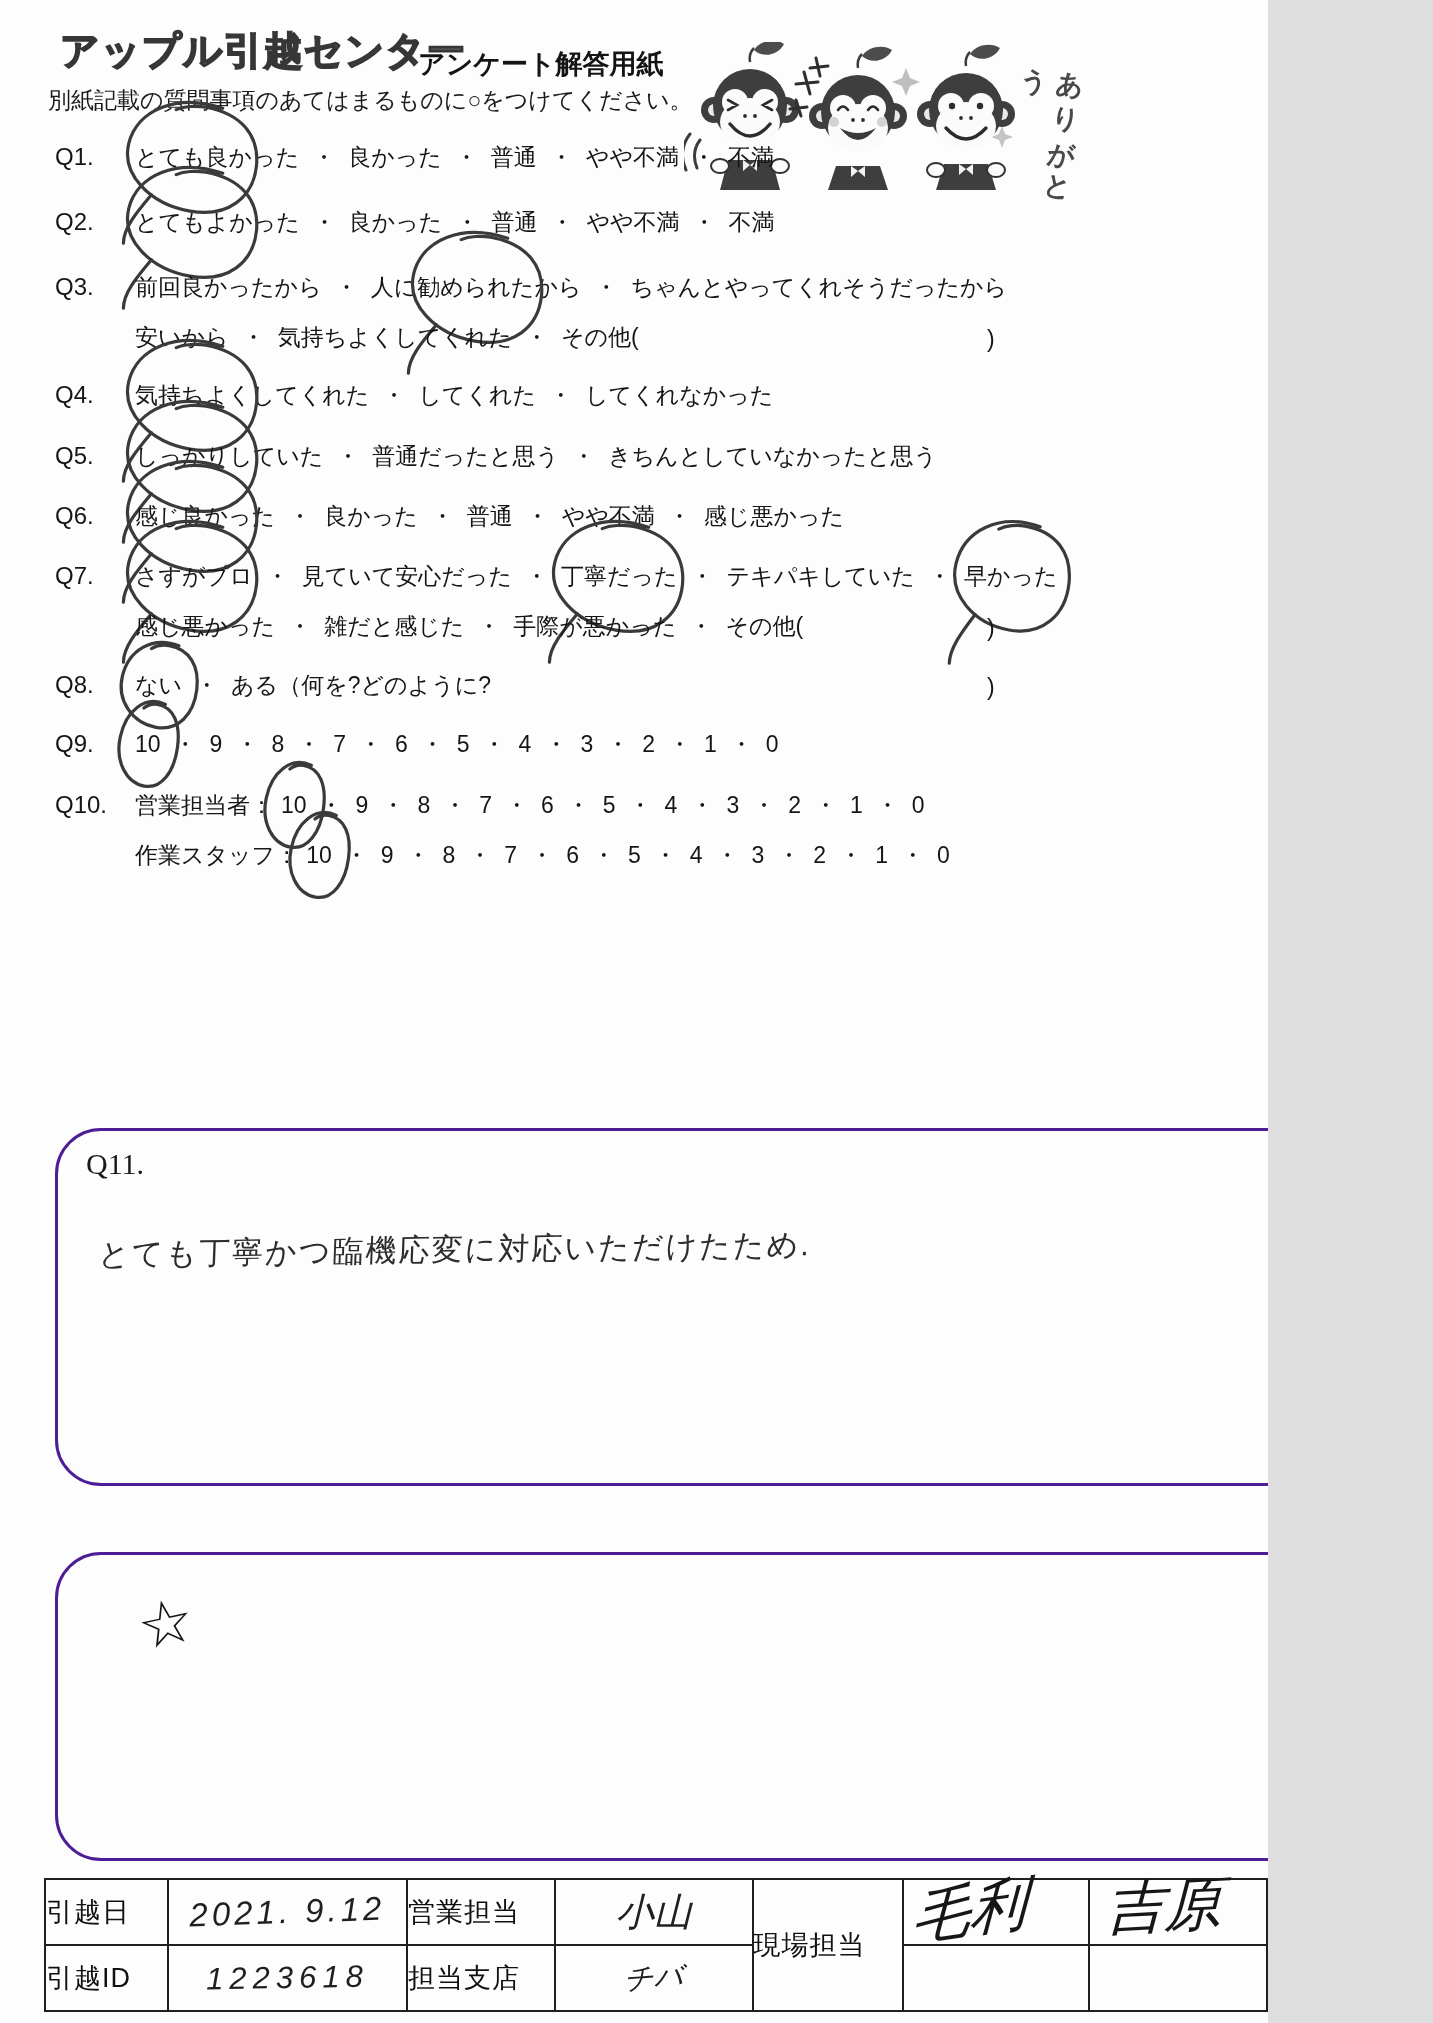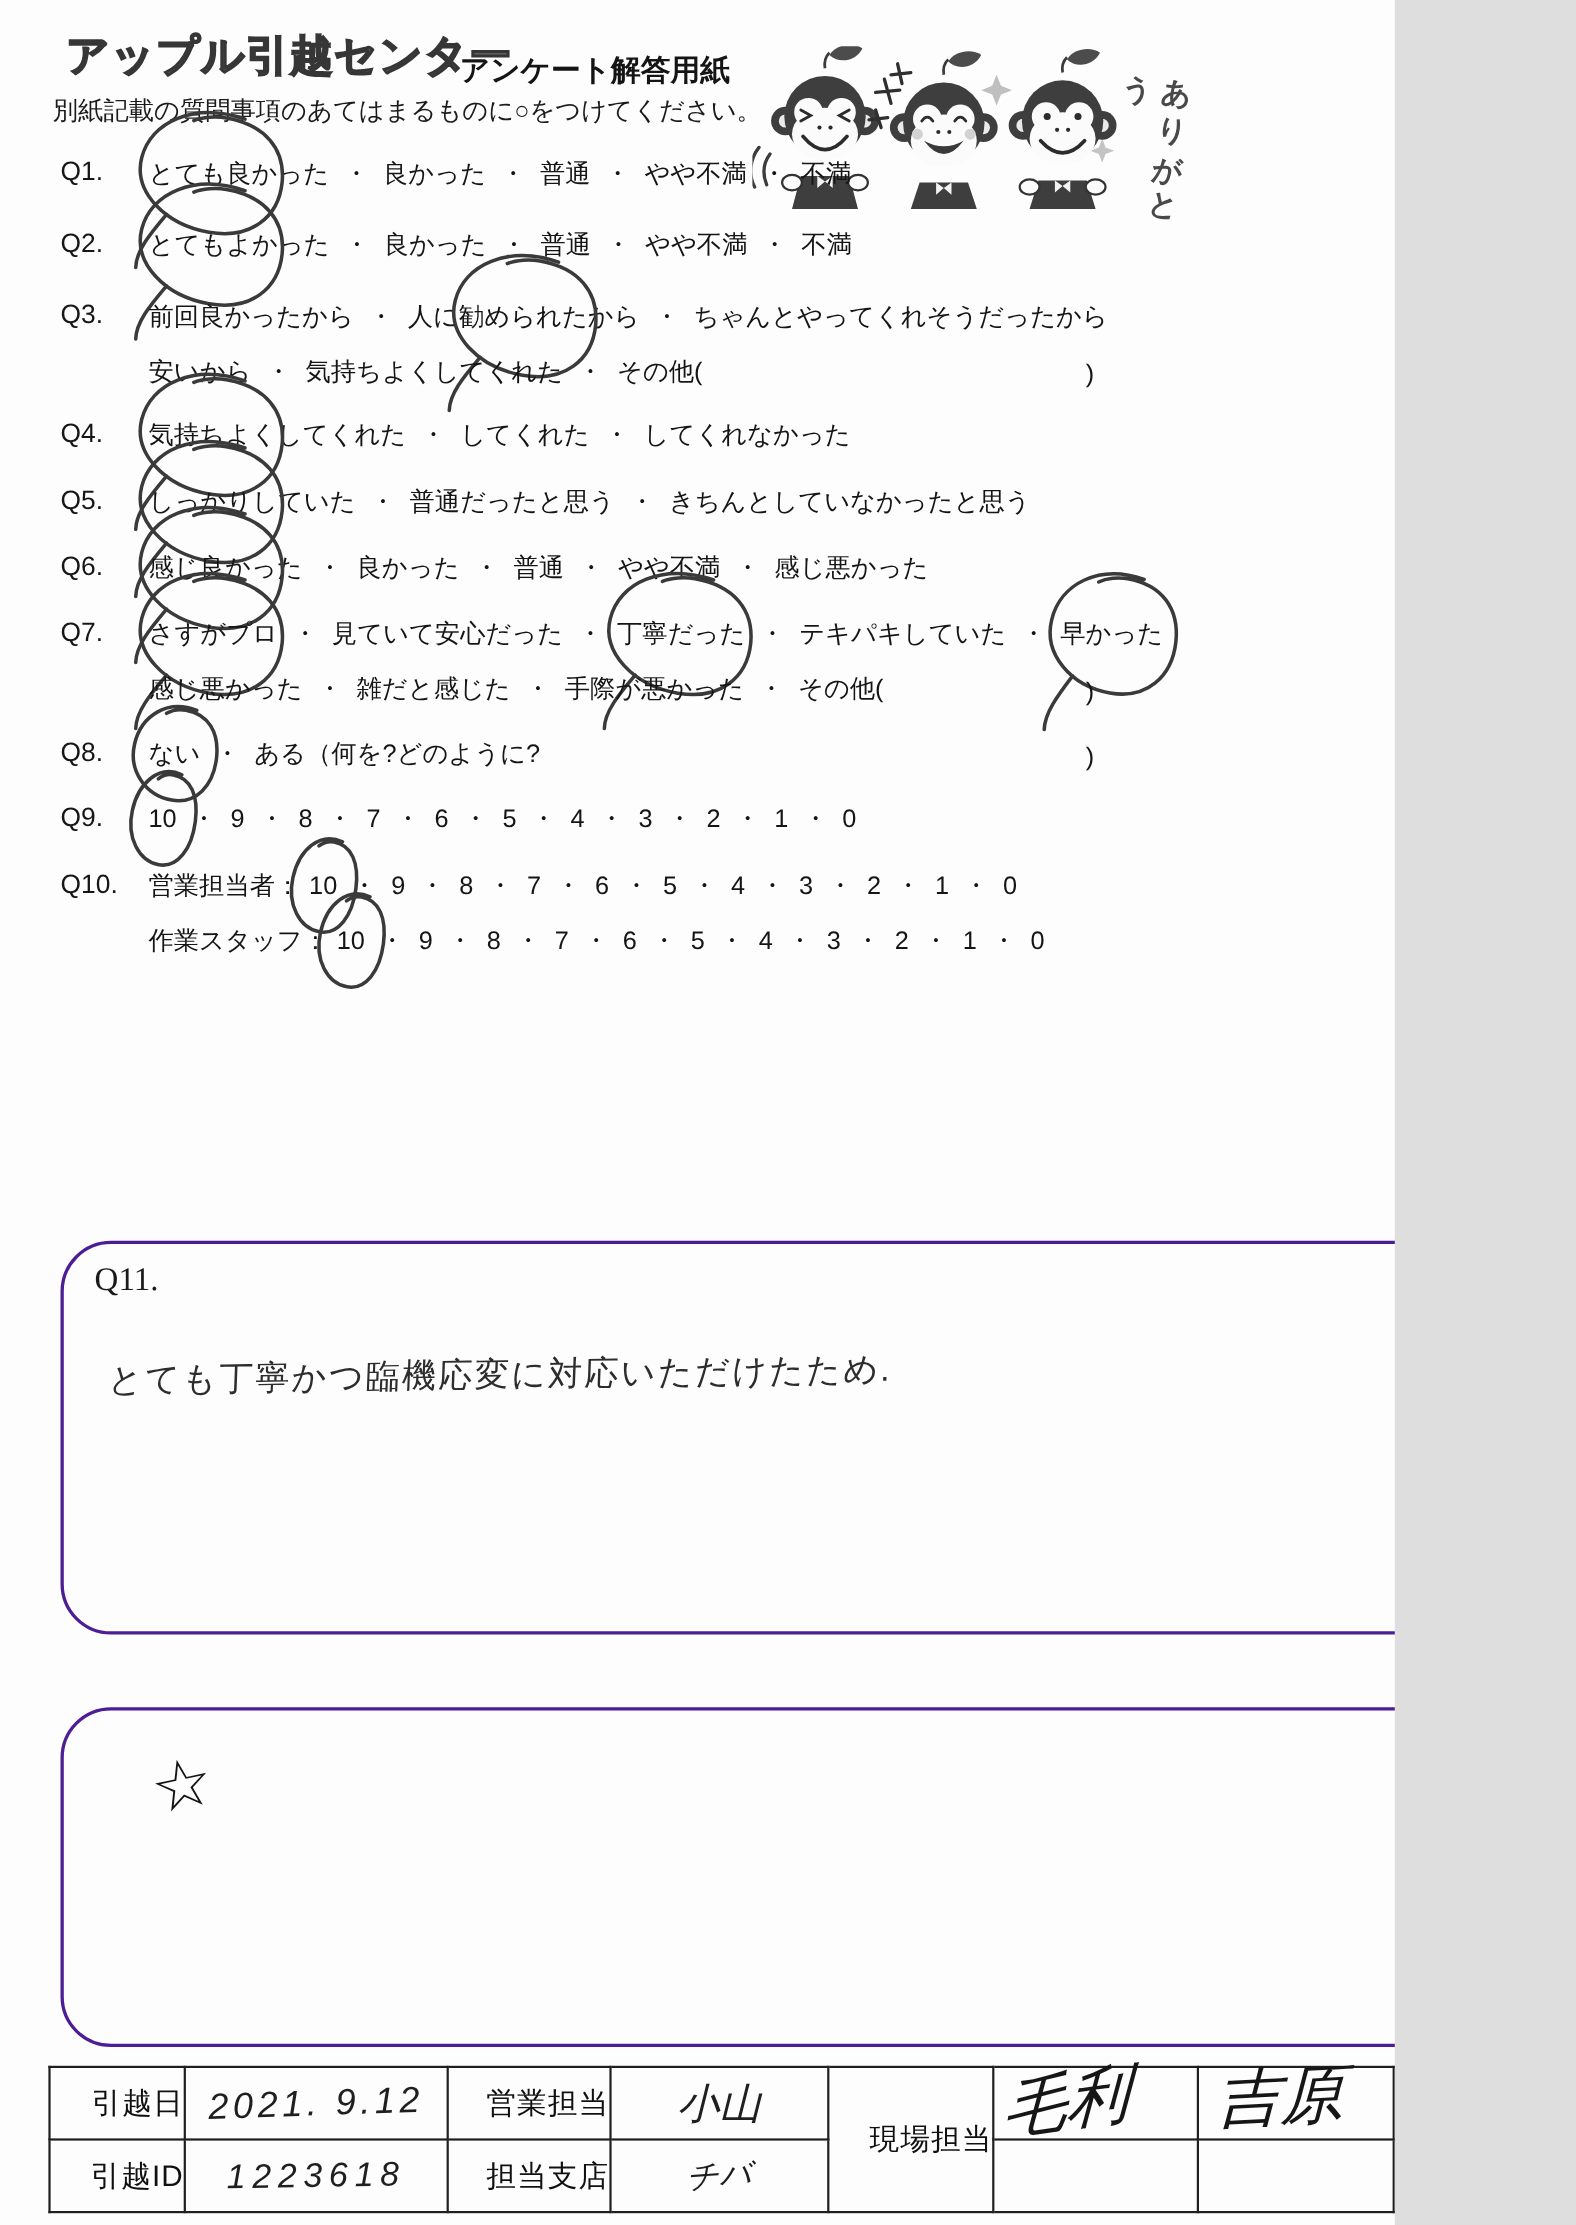--- a/index.html
+++ b/index.html
@@ -28,21 +28,21 @@
   .round-box{position:absolute;left:55px;width:1252px;border:3px solid #4c1d95;border-radius:46px;background:transparent;}
   .q11-box{top:1128px;height:352px;}
   .star-box{top:1552px;height:303px;}
   .q11-label{position:absolute;left:28px;top:16px;font-family:"Liberation Serif","DejaVu Serif",serif;font-size:30px;color:#1a1a1a;}
   .q11-comment{position:absolute;left:40px;top:98px;font-size:31px;color:#2d2d2d;letter-spacing:2px;
                transform:rotate(-0.8deg) skewX(-3deg);white-space:nowrap;}
   .star{position:absolute;left:80px;top:38px;font-size:62px;color:#141414;transform:rotate(-12deg);line-height:1;}
   
   .footer-table{position:absolute;left:44px;top:1878px;border-collapse:collapse;table-layout:fixed;}
   .footer-table td{border:2.5px solid #1f1f1f;height:64px;padding:0;position:relative;vertical-align:middle;overflow:visible;}
-  .lbl{font-size:27px;color:#101010;text-align:right;letter-spacing:1px;}
+  .lbl{font-size:27px;color:#101010;text-align:left;letter-spacing:1px;}
   .hw{text-align:center;color:#1f1f1f;}
   .hw-date{font-size:33px;letter-spacing:4px;transform:rotate(-2deg);font-style:italic;}
   .hw-id{font-size:31px;letter-spacing:6px;font-style:italic;transform:rotate(-1deg);}
   .hw-name{font-size:38px;font-style:italic;}
   .hw-branch{font-size:29px;font-style:italic;transform:rotate(-4deg);display:inline-block;}
   .sig{position:absolute;left:8px;top:-8px;font-size:58px;color:#161616;font-style:italic;
        transform:rotate(-8deg) skewX(-10deg);white-space:nowrap;z-index:3;}
   .sig2{transform:rotate(-3deg) skewX(-4deg);top:-12px;left:16px;}
   .scan-edge{position:absolute;left:1396px;top:1875px;width:3px;height:140px;background:#c7c7c7;}
 </style>

